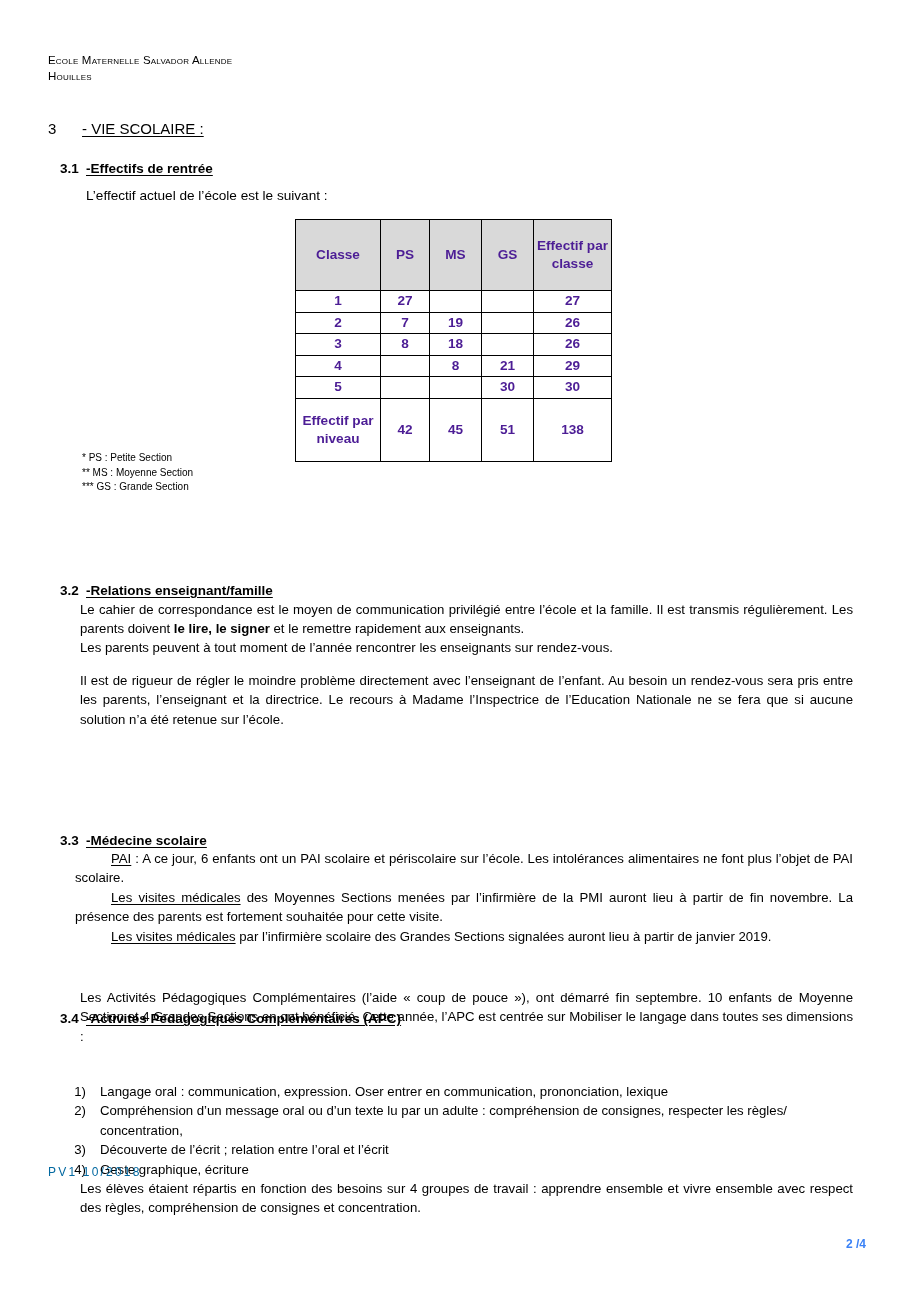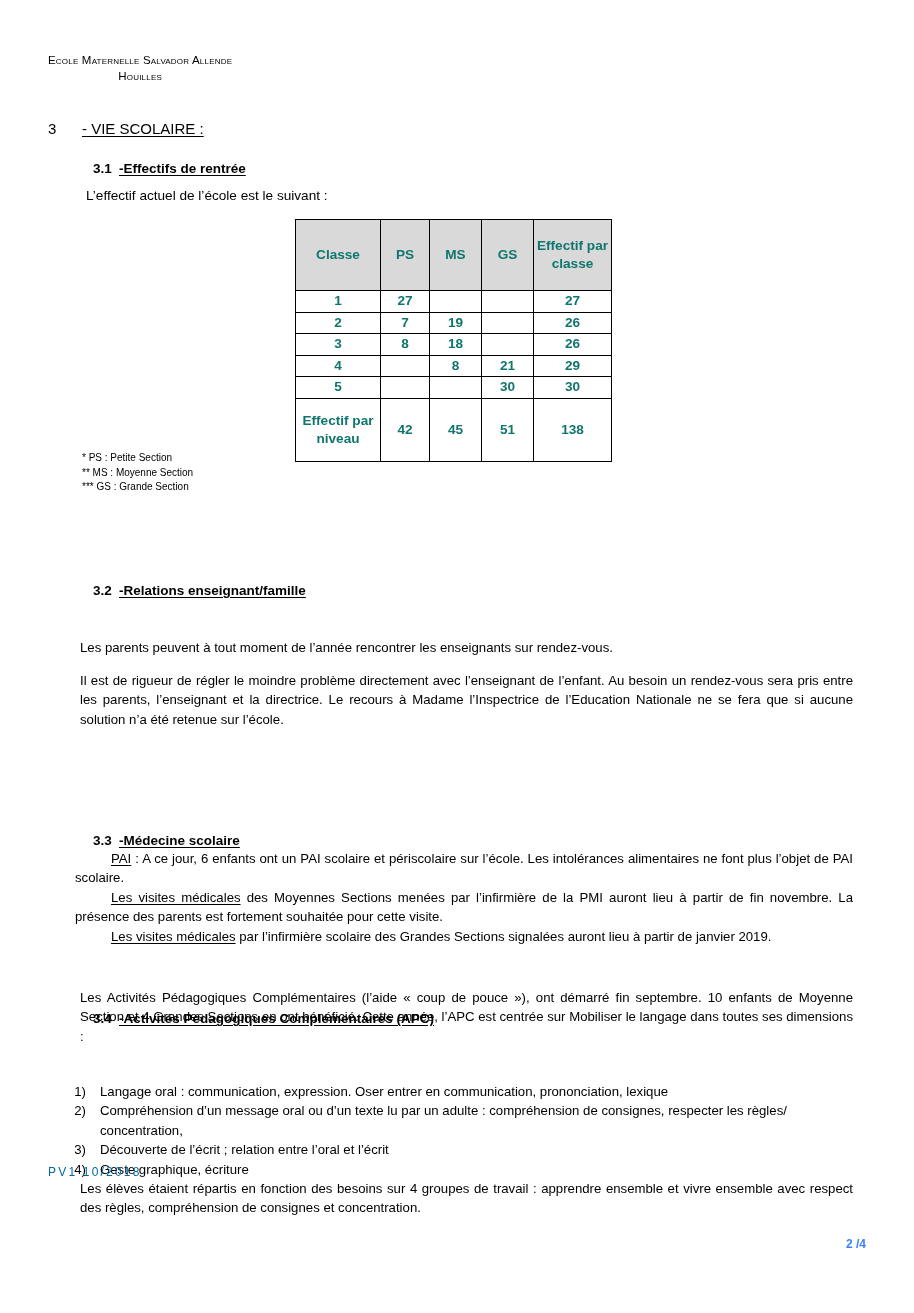--- a/index.html
+++ b/index.html
@@ -26,41 +26,40 @@
   .doc-header {
     position: absolute;
     left: 48px;
     top: 53px;
     font-size: 11.5px;
     line-height: 15.5px;
     font-variant: small-caps;
     letter-spacing: 0.2px;
     color: #000;
   }
-  .doc-header div { white-space: nowrap; text-align: center; }
+  .doc-header div { white-space: nowrap; }
 
   
   .h1-row {
     position: absolute;
     left: 48px;
     top: 119px;
     font-size: 15px;
     line-height: 19px;
     white-space: nowrap;
   }
   .h1-num { display: inline-block; min-width: 34px; }
   .h1-text { text-decoration: underline; text-underline-offset: 2px; }
 
   .h2 {
     position: absolute;
     font-size: 13.5px;
     font-weight: bold;
     line-height: 17px;
     white-space: nowrap;
-    margin-left: 33px;
   }
   .h2 .num { display: inline-block; min-width: 26px; }
   .h2 .txt { text-decoration: underline; text-underline-offset: 2px; }
 
   
   .body-text {
     position: absolute;
     font-size: 13.2px;
     line-height: 19.4px;
     text-align: justify;
@@ -77,21 +76,21 @@
 
   
   .tbl-wrap {
     position: absolute;
     left: 295px;
     top: 219px;
   }
   table.effectifs {
     border-collapse: collapse;
     font-size: 13.6px;
-    color: #0f766e;
+    color: #4c1d95;
     table-layout: fixed;
   }
   table.effectifs td, table.effectifs th {
     border: 1px solid #000;
     padding: 0;
     text-align: center;
     vertical-align: middle;
     font-weight: bold;
   }
   table.effectifs thead th {
@@ -250,20 +249,23 @@
   <div class="footnotes">
     <div>* PS : Petite Section</div>
     <div>** MS : Moyenne Section</div>
     <div>*** GS : Grande Section</div>
   </div>
 
   <div class="h2" style="left:60px; top:582px;">
     <span class="num">3.2</span><span class="txt">-Relations enseignant/famille </span>
   </div>
 
+  <div class="body-text" style="left:80px; top:600px; width:773px;">
+    <span>Le cahier de correspondance est le moyen de communication privilégié entre l’école et la famille. Il est transmis régulièrement. Les parents doivent </span><b class="bd">le lire, le signer</b><span> et le remettre rapidement aux enseignants.</span>
+  </div>
 
   <div class="body-text nojust" style="left:80px; top:638px; width:773px;">Les parents peuvent à tout moment de l’année rencontrer les enseignants sur rendez-vous.</div>
 
   <div class="body-text" style="left:80px; top:671px; width:773px;">Il est de rigueur de régler le moindre problème directement avec l’enseignant de l’enfant. Au besoin un rendez-vous sera pris entre les parents, l’enseignant et la directrice. Le recours à Madame l’Inspectrice de l’Education Nationale ne se fera que si aucune solution n’a été retenue sur l’école.</div>
 
 
   <div class="h2" style="left:60px; top:832px;">
     <span class="num">3.3</span><span class="txt">-Médecine scolaire</span>
   </div>
 

